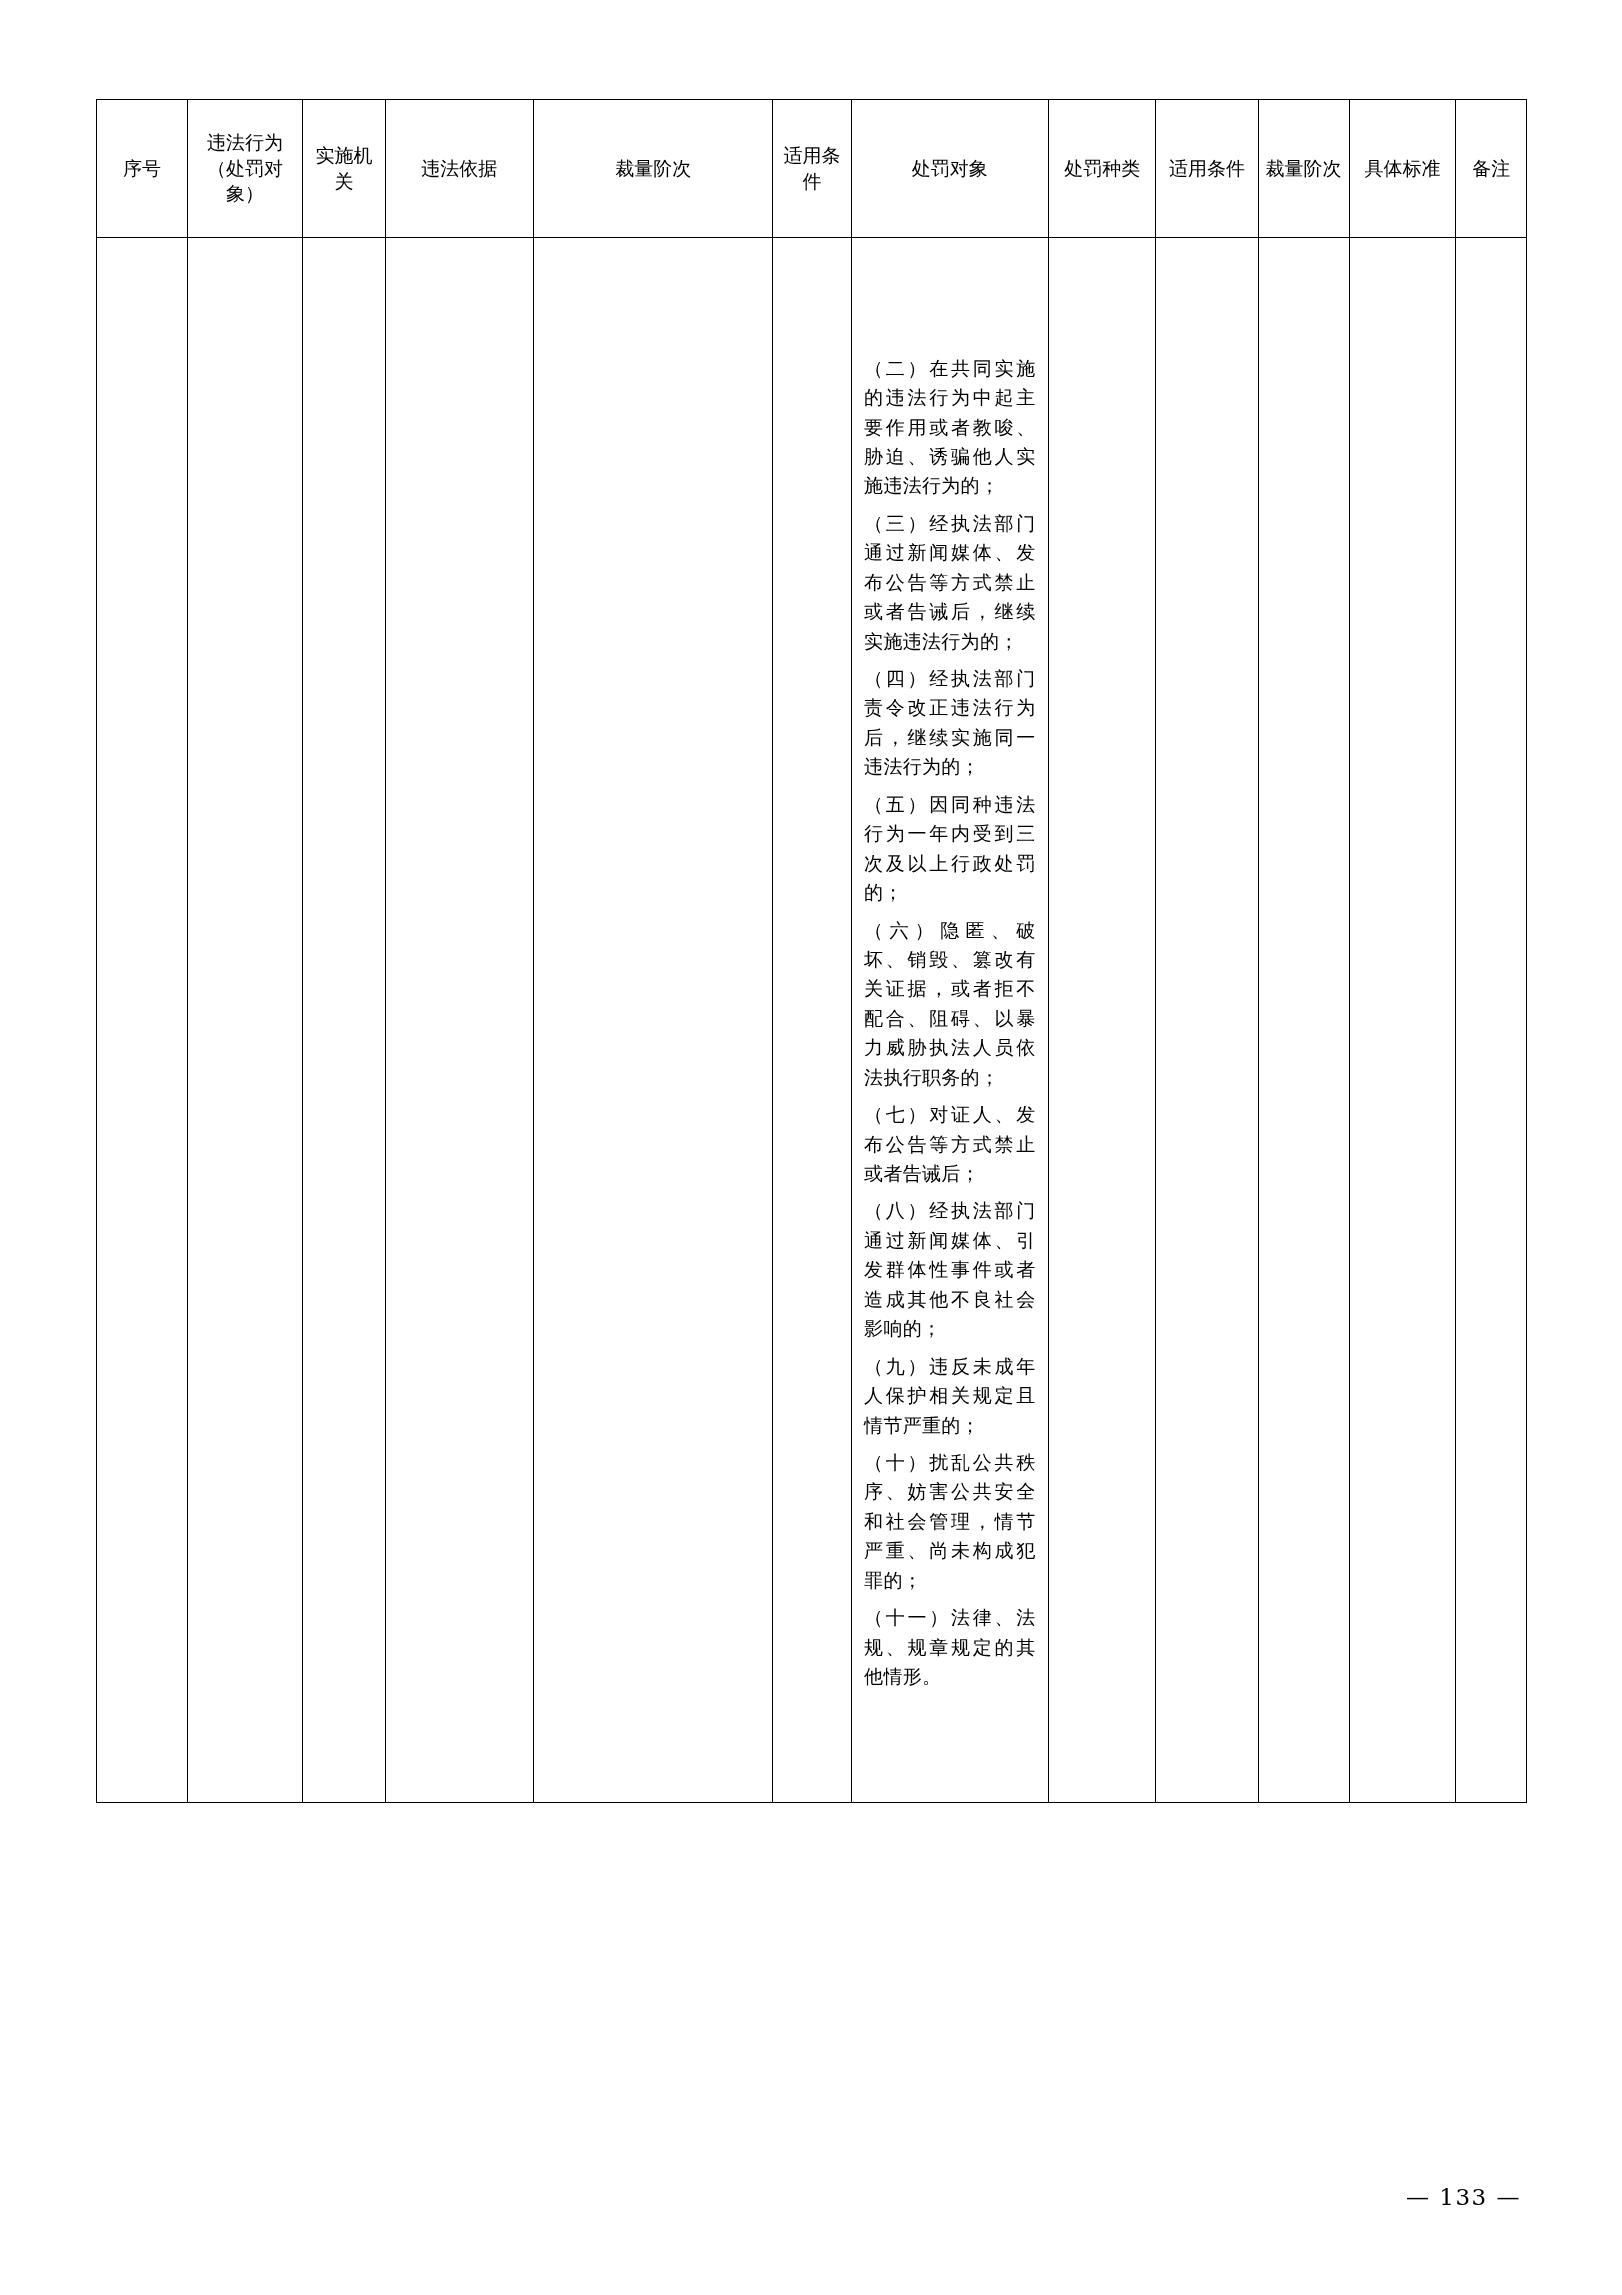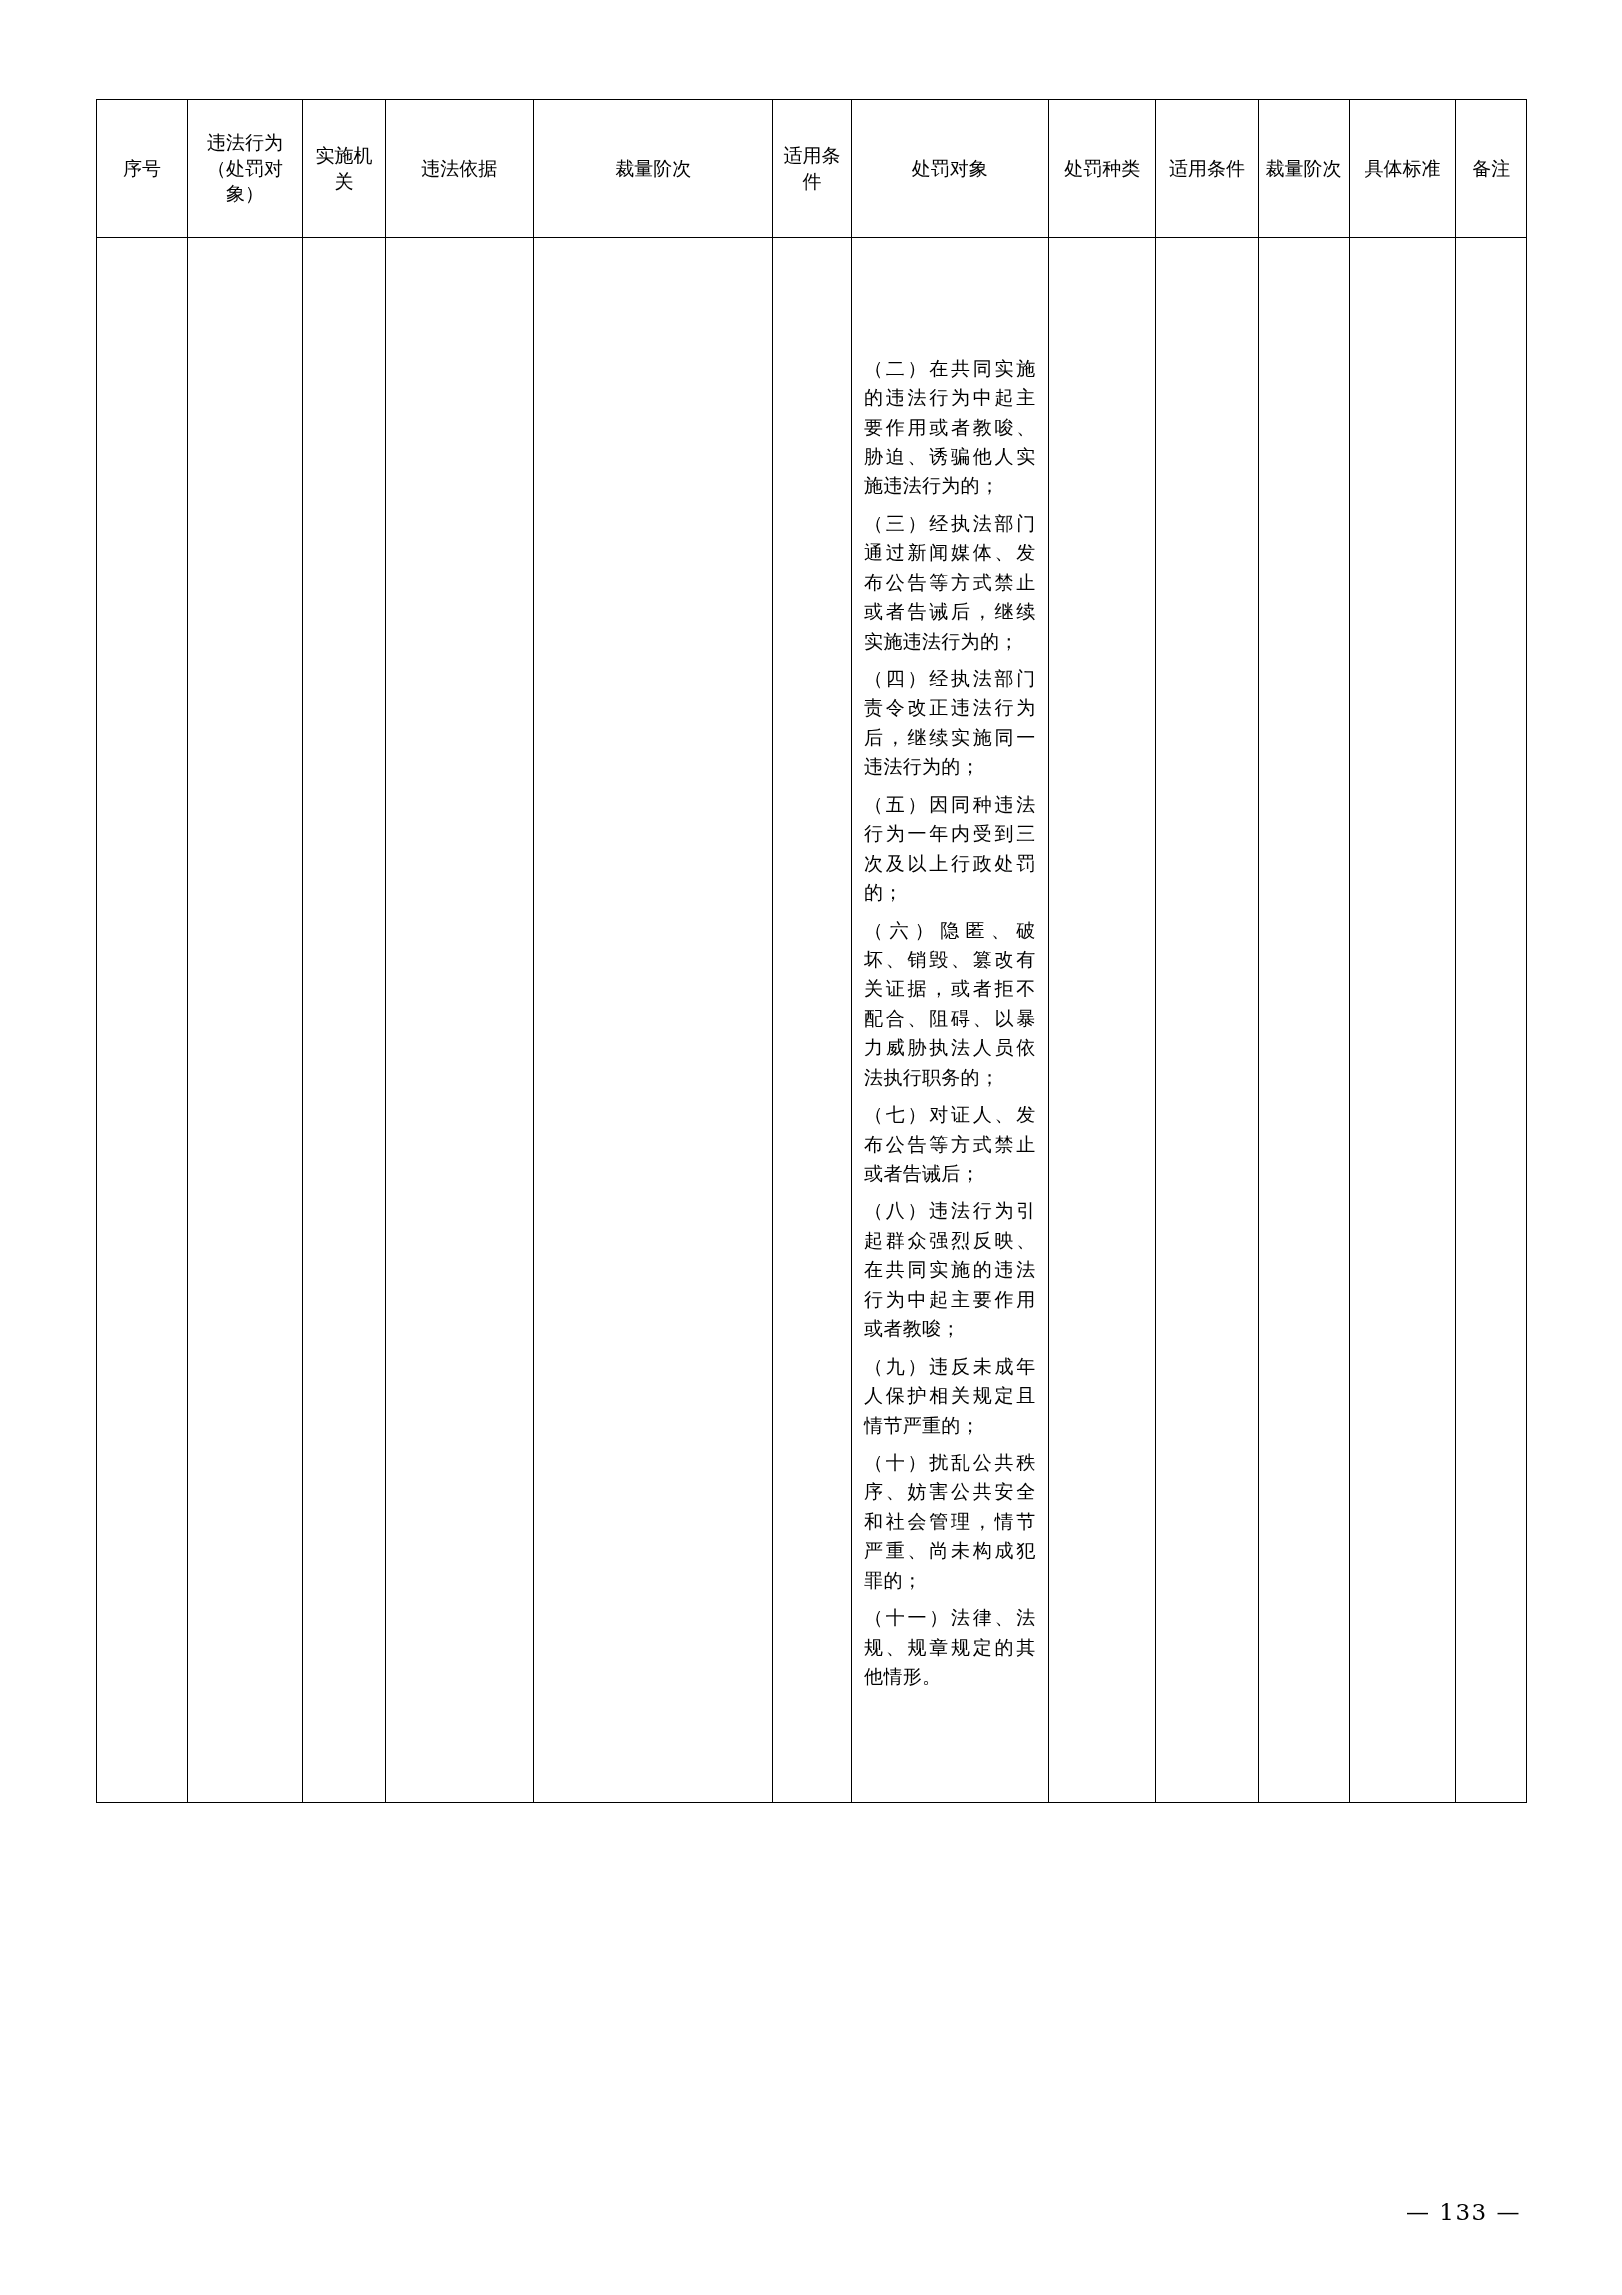--- a/index.html
+++ b/index.html
@@ -69,21 +69,21 @@
     letter-spacing: 0.3px;
     padding-top: 4.6px;
   }
   .cond-text p {
     margin: 8px;
     padding: 0;
   }
   .page-number {
     position: absolute;
     right: 102px;
-    bottom: 70px;
+    bottom: 85px;
     font-size: 23px;
     font-family: "DejaVu Serif", "Liberation Serif", serif;
     letter-spacing: 1.5px;
   }
 </style>
 </head>
 <body>
 
 <div class="page">
 
@@ -128,21 +128,21 @@
           <td class="body-cell"></td>
           <td class="body-cell"></td>
           <td class="body-cell">
             <div class="cond-text">
                 <p>（二）在共同实施的违法行为中起主要作用或者教唆、胁迫、诱骗他人实施违法行为的；</p>
                 <p>（三）经执法部门通过新闻媒体、发布公告等方式禁止或者告诫后，继续实施违法行为的；</p>
                 <p>（四）经执法部门责令改正违法行为后，继续实施同一违法行为的；</p>
                 <p>（五）因同种违法行为一年内受到三次及以上行政处罚的；</p>
                 <p>（六）隐匿、破坏、销毁、篡改有关证据，或者拒不配合、阻碍、以暴力威胁执法人员依法执行职务的；</p>
                 <p>（七）对证人、发布公告等方式禁止或者告诫后；</p>
-                <p>（八）违法行为引起群众强烈反映、在共同实施的违法行为中起主要作用或者教唆；</p>
+                <p>（八）经执法部门通过新闻媒体、引发群体性事件或者造成其他不良社会影响的；</p>
                 <p>（九）违反未成年人保护相关规定且情节严重的；</p>
                 <p>（十）扰乱公共秩序、妨害公共安全和社会管理，情节严重、尚未构成犯罪的；</p>
                 <p>（十一）法律、法规、规章规定的其他情形。</p>
               </div>
           </td>
           <td class="body-cell"></td>
           <td class="body-cell"></td>
           <td class="body-cell"></td>
           <td class="body-cell"></td>
           <td class="body-cell"></td>

